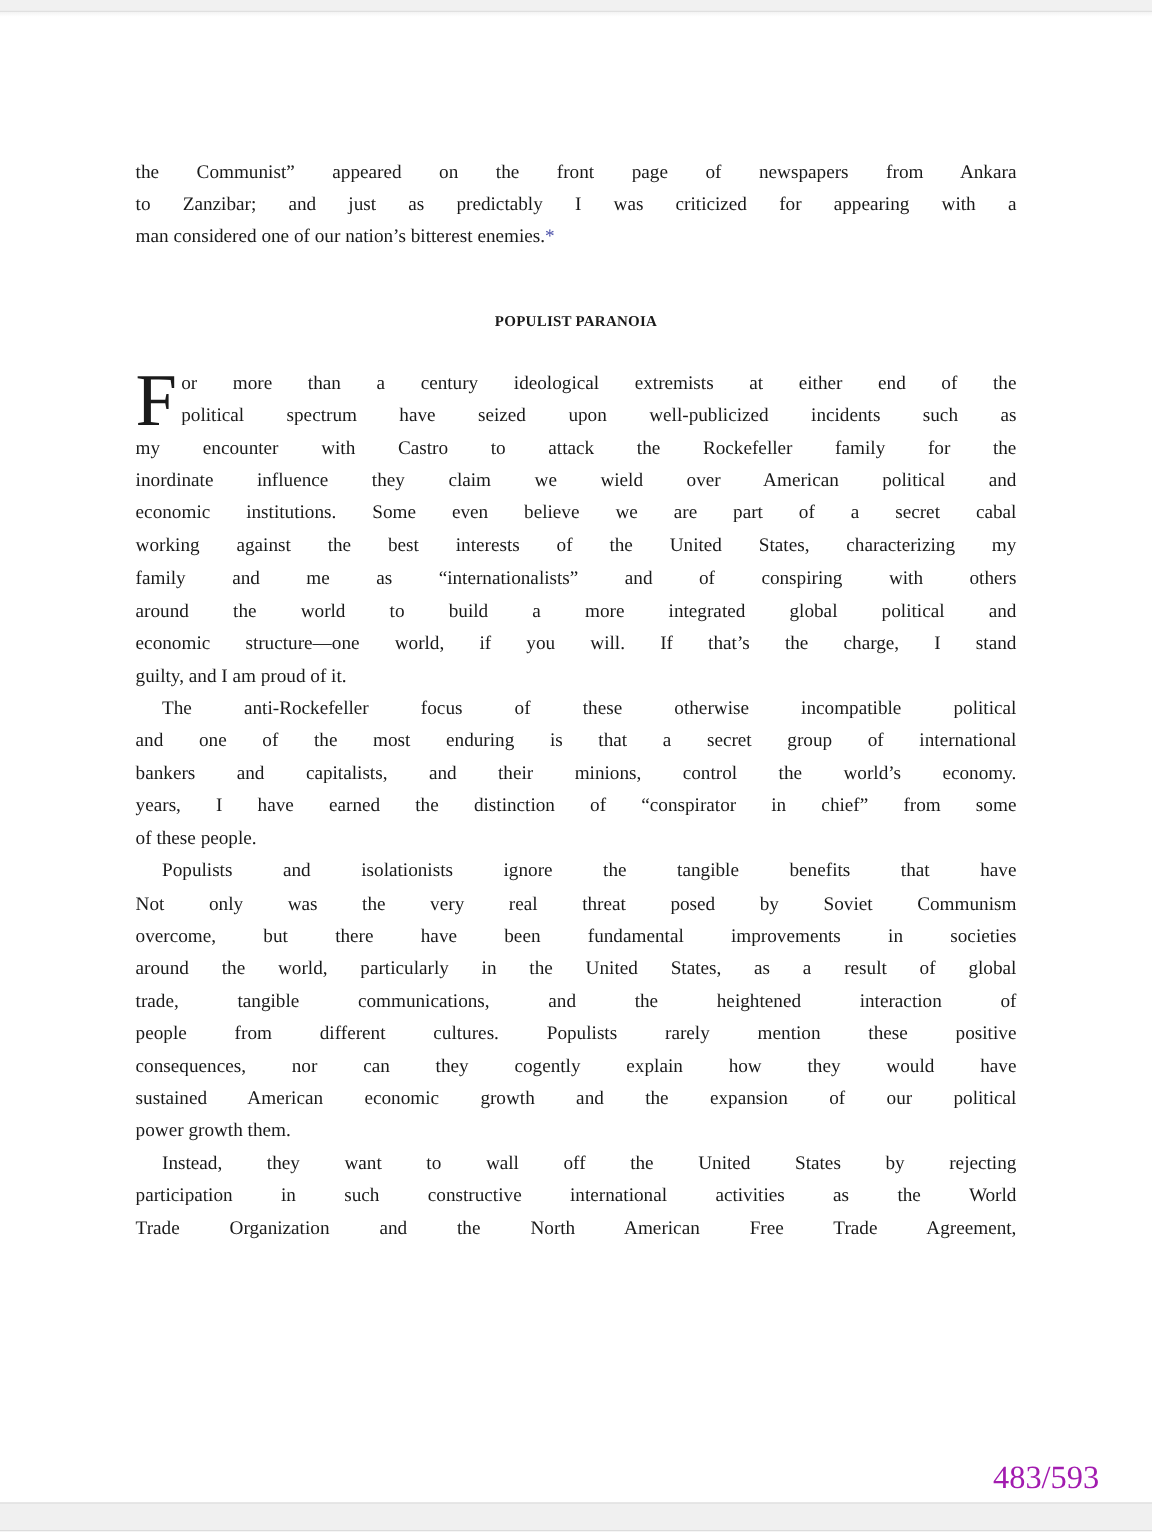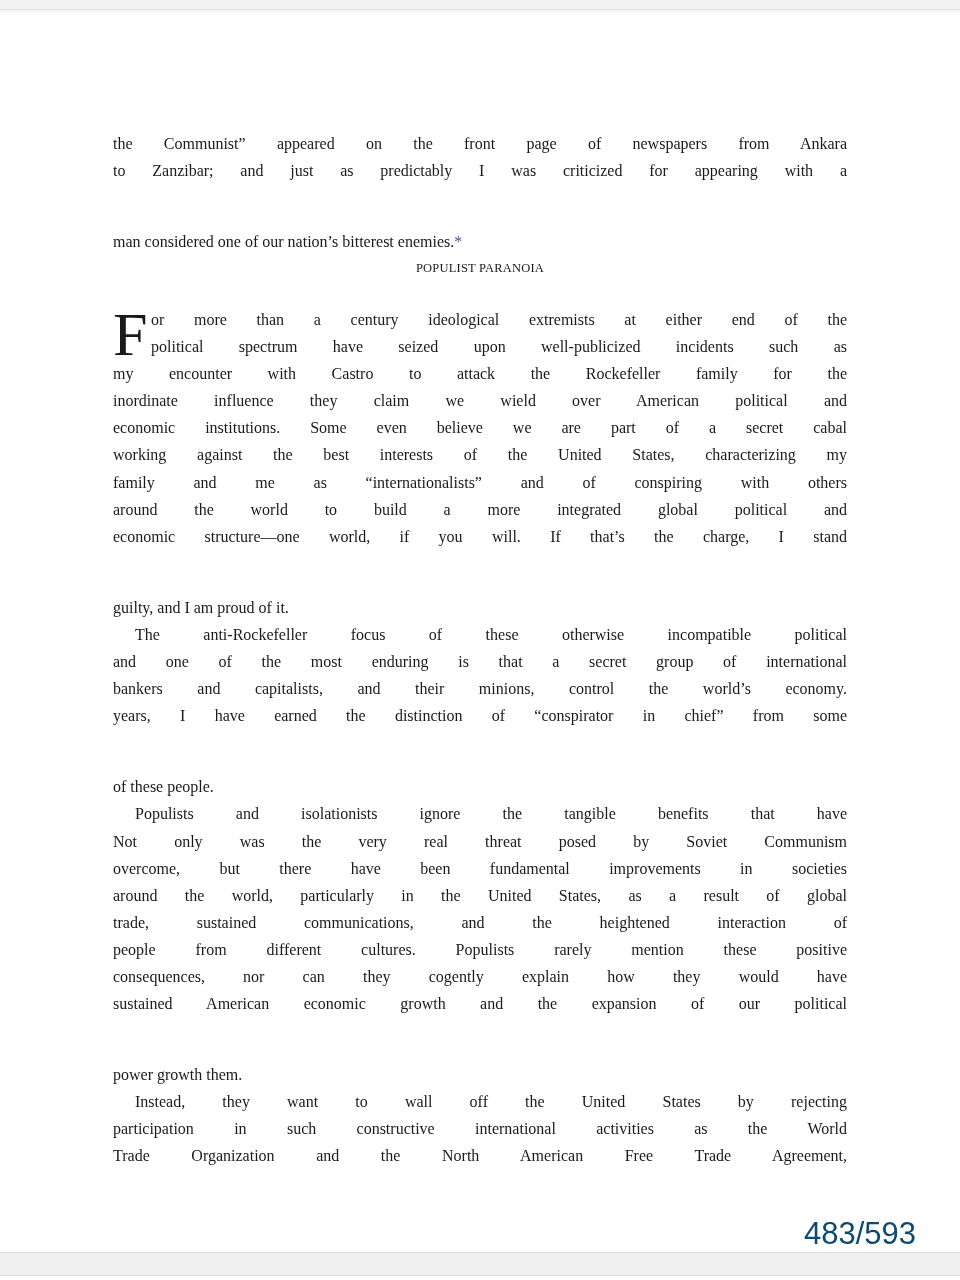--- a/index.html
+++ b/index.html
@@ -22,37 +22,37 @@
     background: #f0f0f0; border-top: 1px solid #dcdcdc; border-bottom: 1px solid #dcdcdc;
   }
   .page {
     position: absolute; left: 113px; top: 130px; width: 734px;
   }
   .line {
     display: block; height: 27.1px; line-height: 27.1px;
     font-size: 16px; text-align: justify; text-align-last: justify;
     white-space: nowrap; overflow: visible;
   }
-  .line.last { text-align-last: left; margin-top: 44px; }
+  .line.last { text-align-last: left; }
   .line.indent { padding-left: 22px; }
   .line.dropcap-line { padding-left: 38px; }
   .footnote-mark { color: #4a4fa8; }
   .section-heading {
     position: absolute; left: 0; width: 734px; top: 131px;
-    text-align: center; font-size: 12.5px; font-weight: normal; letter-spacing: 0.2px;
+    text-align: center; font-size: 12.5px; font-weight: bold; letter-spacing: 0.2px;
   }
   .body-block { position: absolute; left: 0; top: 176px; width: 734px; }
   .dropcap {
     position: absolute; left: 0; top: 2px;
     font-size: 62px; line-height: 52px; font-weight: normal;
   }
   .page-number {
     position: absolute; right: 44px; top: 1216px;
-    font-family: Liberation Sans, sans-serif;
-    font-size: 31px; color: #0c4a6e;
+    font-family: Liberation Serif, serif;
+    font-size: 27px; color: #a21caf;
   }
 </style>
 </head>
 <body>
 
 <div class="top-bar"></div>
 <div class="top-bar-shadow"></div>
 
 <div class="page">
   <div>
@@ -84,21 +84,21 @@
       <span class="line">bankers and capitalists, and their minions, control the world’s economy.</span>
       <span class="line">years, I have earned the distinction of “conspirator in chief” from some</span>
       <span class="line last">of these people.</span>
     </div>
 
     <div>
       <span class="line indent">Populists and isolationists ignore the tangible benefits that have</span>
       <span class="line">Not only was the very real threat posed by Soviet Communism</span>
       <span class="line">overcome, but there have been fundamental improvements in societies</span>
       <span class="line">around the world, particularly in the United States, as a result of global</span>
-      <span class="line">trade, sustained communications, and the heightened interaction of</span>
+      <span class="line">trade, tangible communications, and the heightened interaction of</span>
       <span class="line">people from different cultures. Populists rarely mention these positive</span>
       <span class="line">consequences, nor can they cogently explain how they would have</span>
       <span class="line">sustained American economic growth and the expansion of our political</span>
       <span class="line last">power growth them.</span>
     </div>
 
     <div>
       <span class="line indent">Instead, they want to wall off the United States by rejecting</span>
       <span class="line">participation in such constructive international activities as the World</span>
       <span class="line">Trade Organization and the North American Free Trade Agreement,</span>

